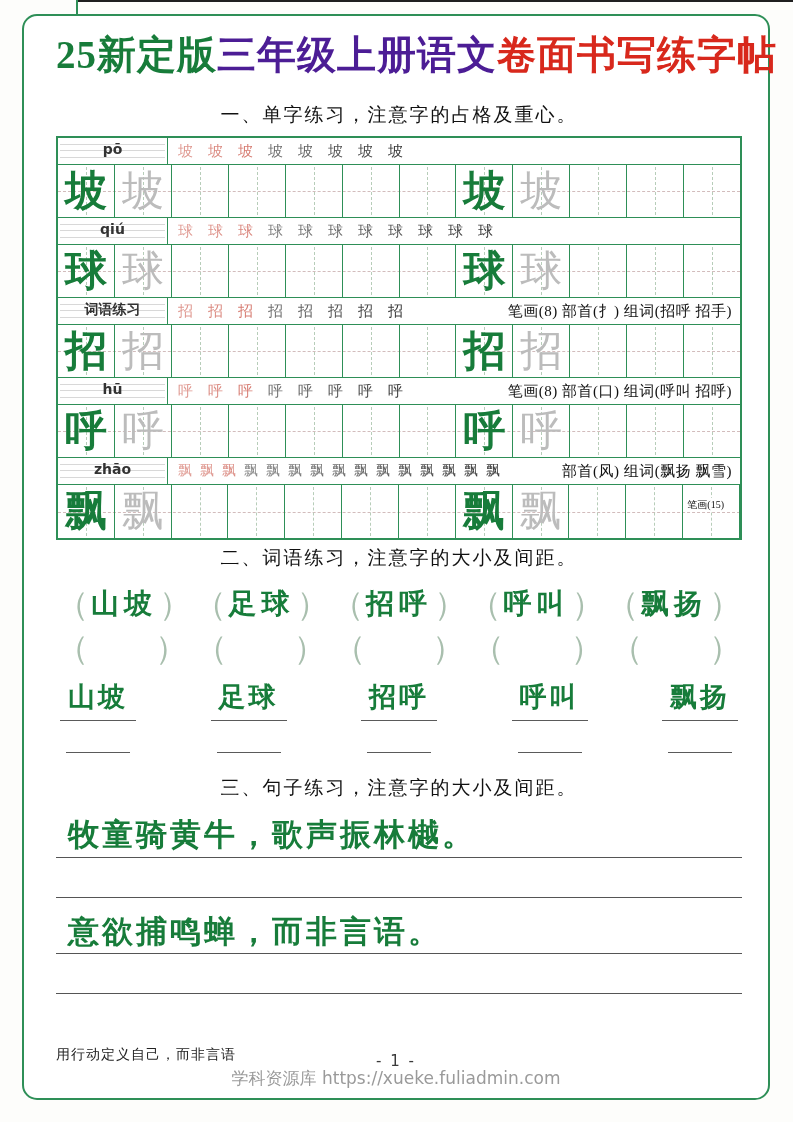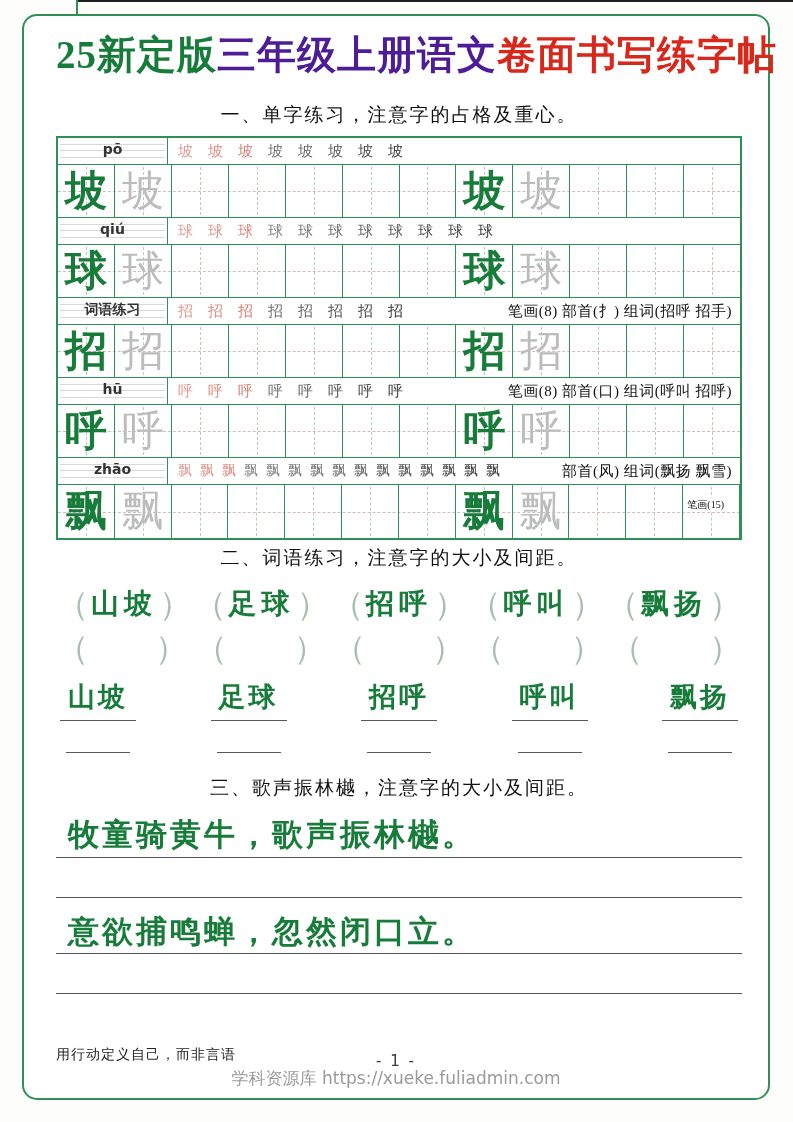--- a/index.html
+++ b/index.html
@@ -492,29 +492,29 @@
         <span class="uword">飘扬</span>
       </div>
     <div class="uline-row">
         <span class="uline"></span>
         <span class="uline"></span>
         <span class="uline"></span>
         <span class="uline"></span>
         <span class="uline"></span>
       </div>
 
-    <div class="sec-head" style="margin-top:22px;">三、歌声振林樾，注意字的大小及间距。</div>
+    <div class="sec-head" style="margin-top:22px;">三、句子练习，注意字的大小及间距。</div>
 
     <div class="sentences">
         <div class="sen-line">
           <span class="stext">牧童骑黄牛，歌声振林樾。</span>
         </div>
         <div class="sen-empty"></div>
         <div class="sen-line">
-          <span class="stext">意欲捕鸣蝉，忽然闭口立。</span>
+          <span class="stext">意欲捕鸣蝉，而非言语。</span>
         </div>
         <div class="sen-empty"></div>
       </div>
 
   </div>
 
   <div class="footer-motto">用行动定义自己，而非言语</div>
   <div class="footer-page">- 1 -</div>
   <div class="footer-source">学科资源库 https://xueke.fuliadmin.com</div>
 </div>

